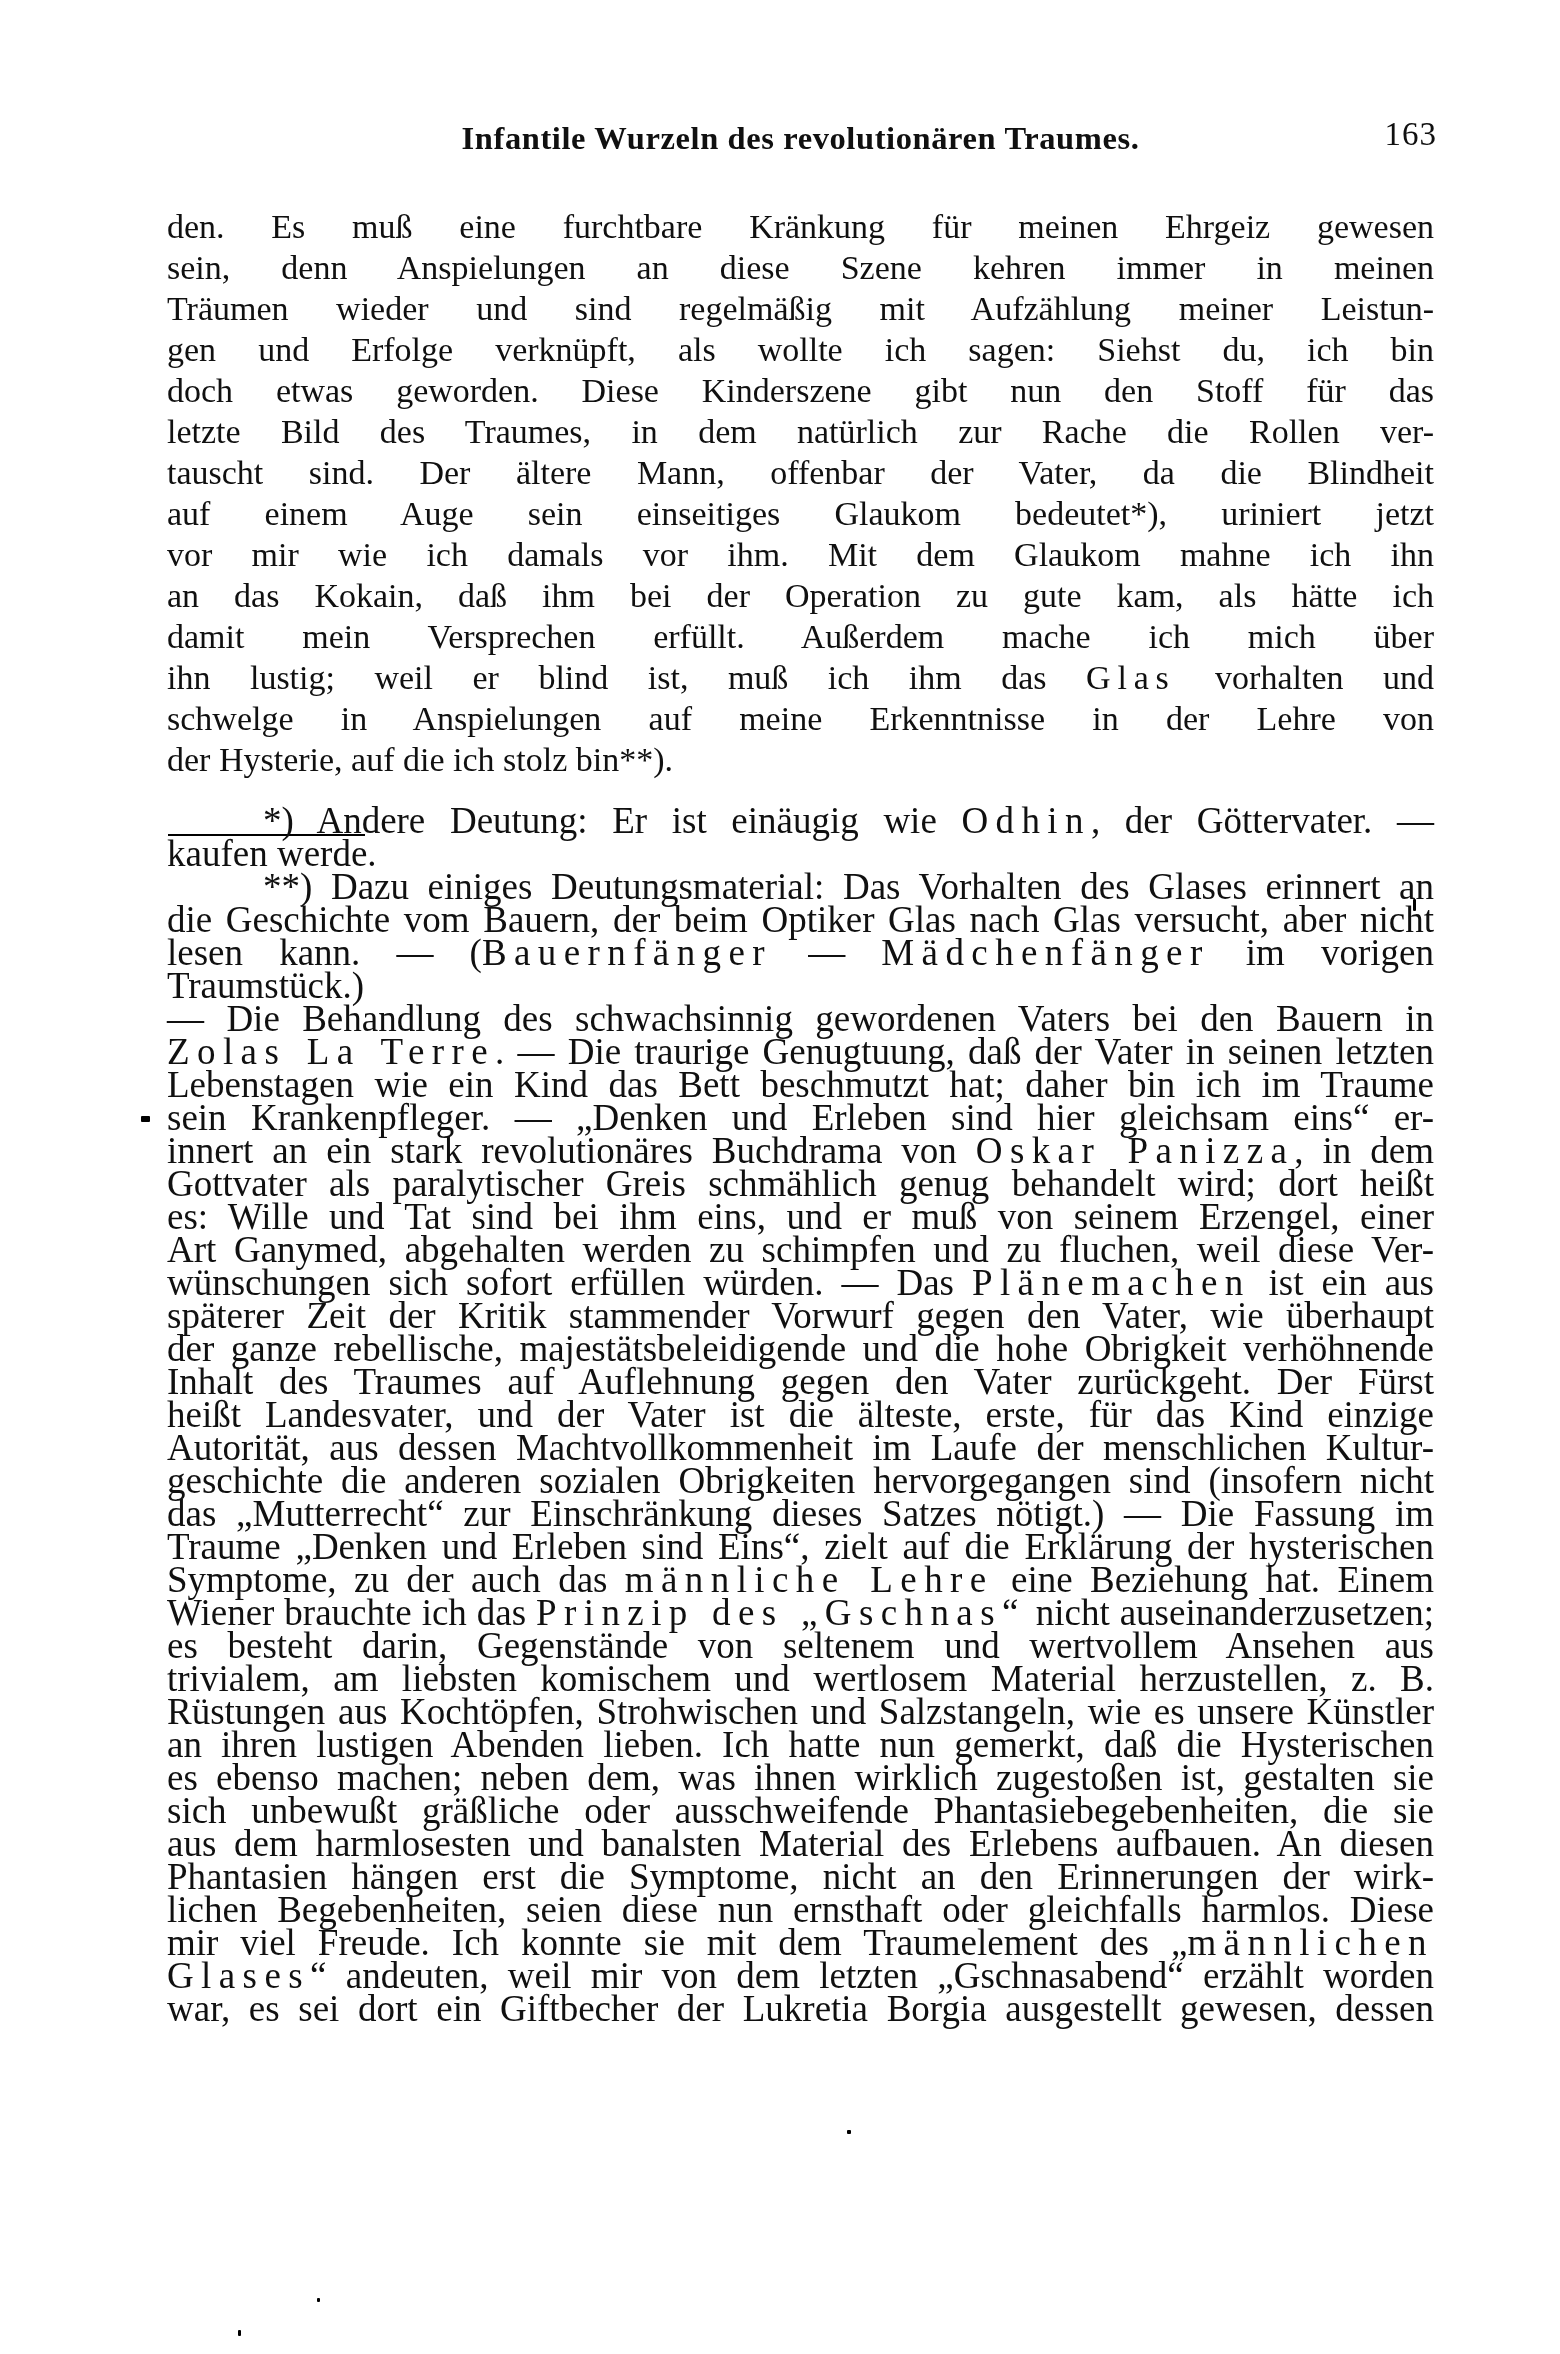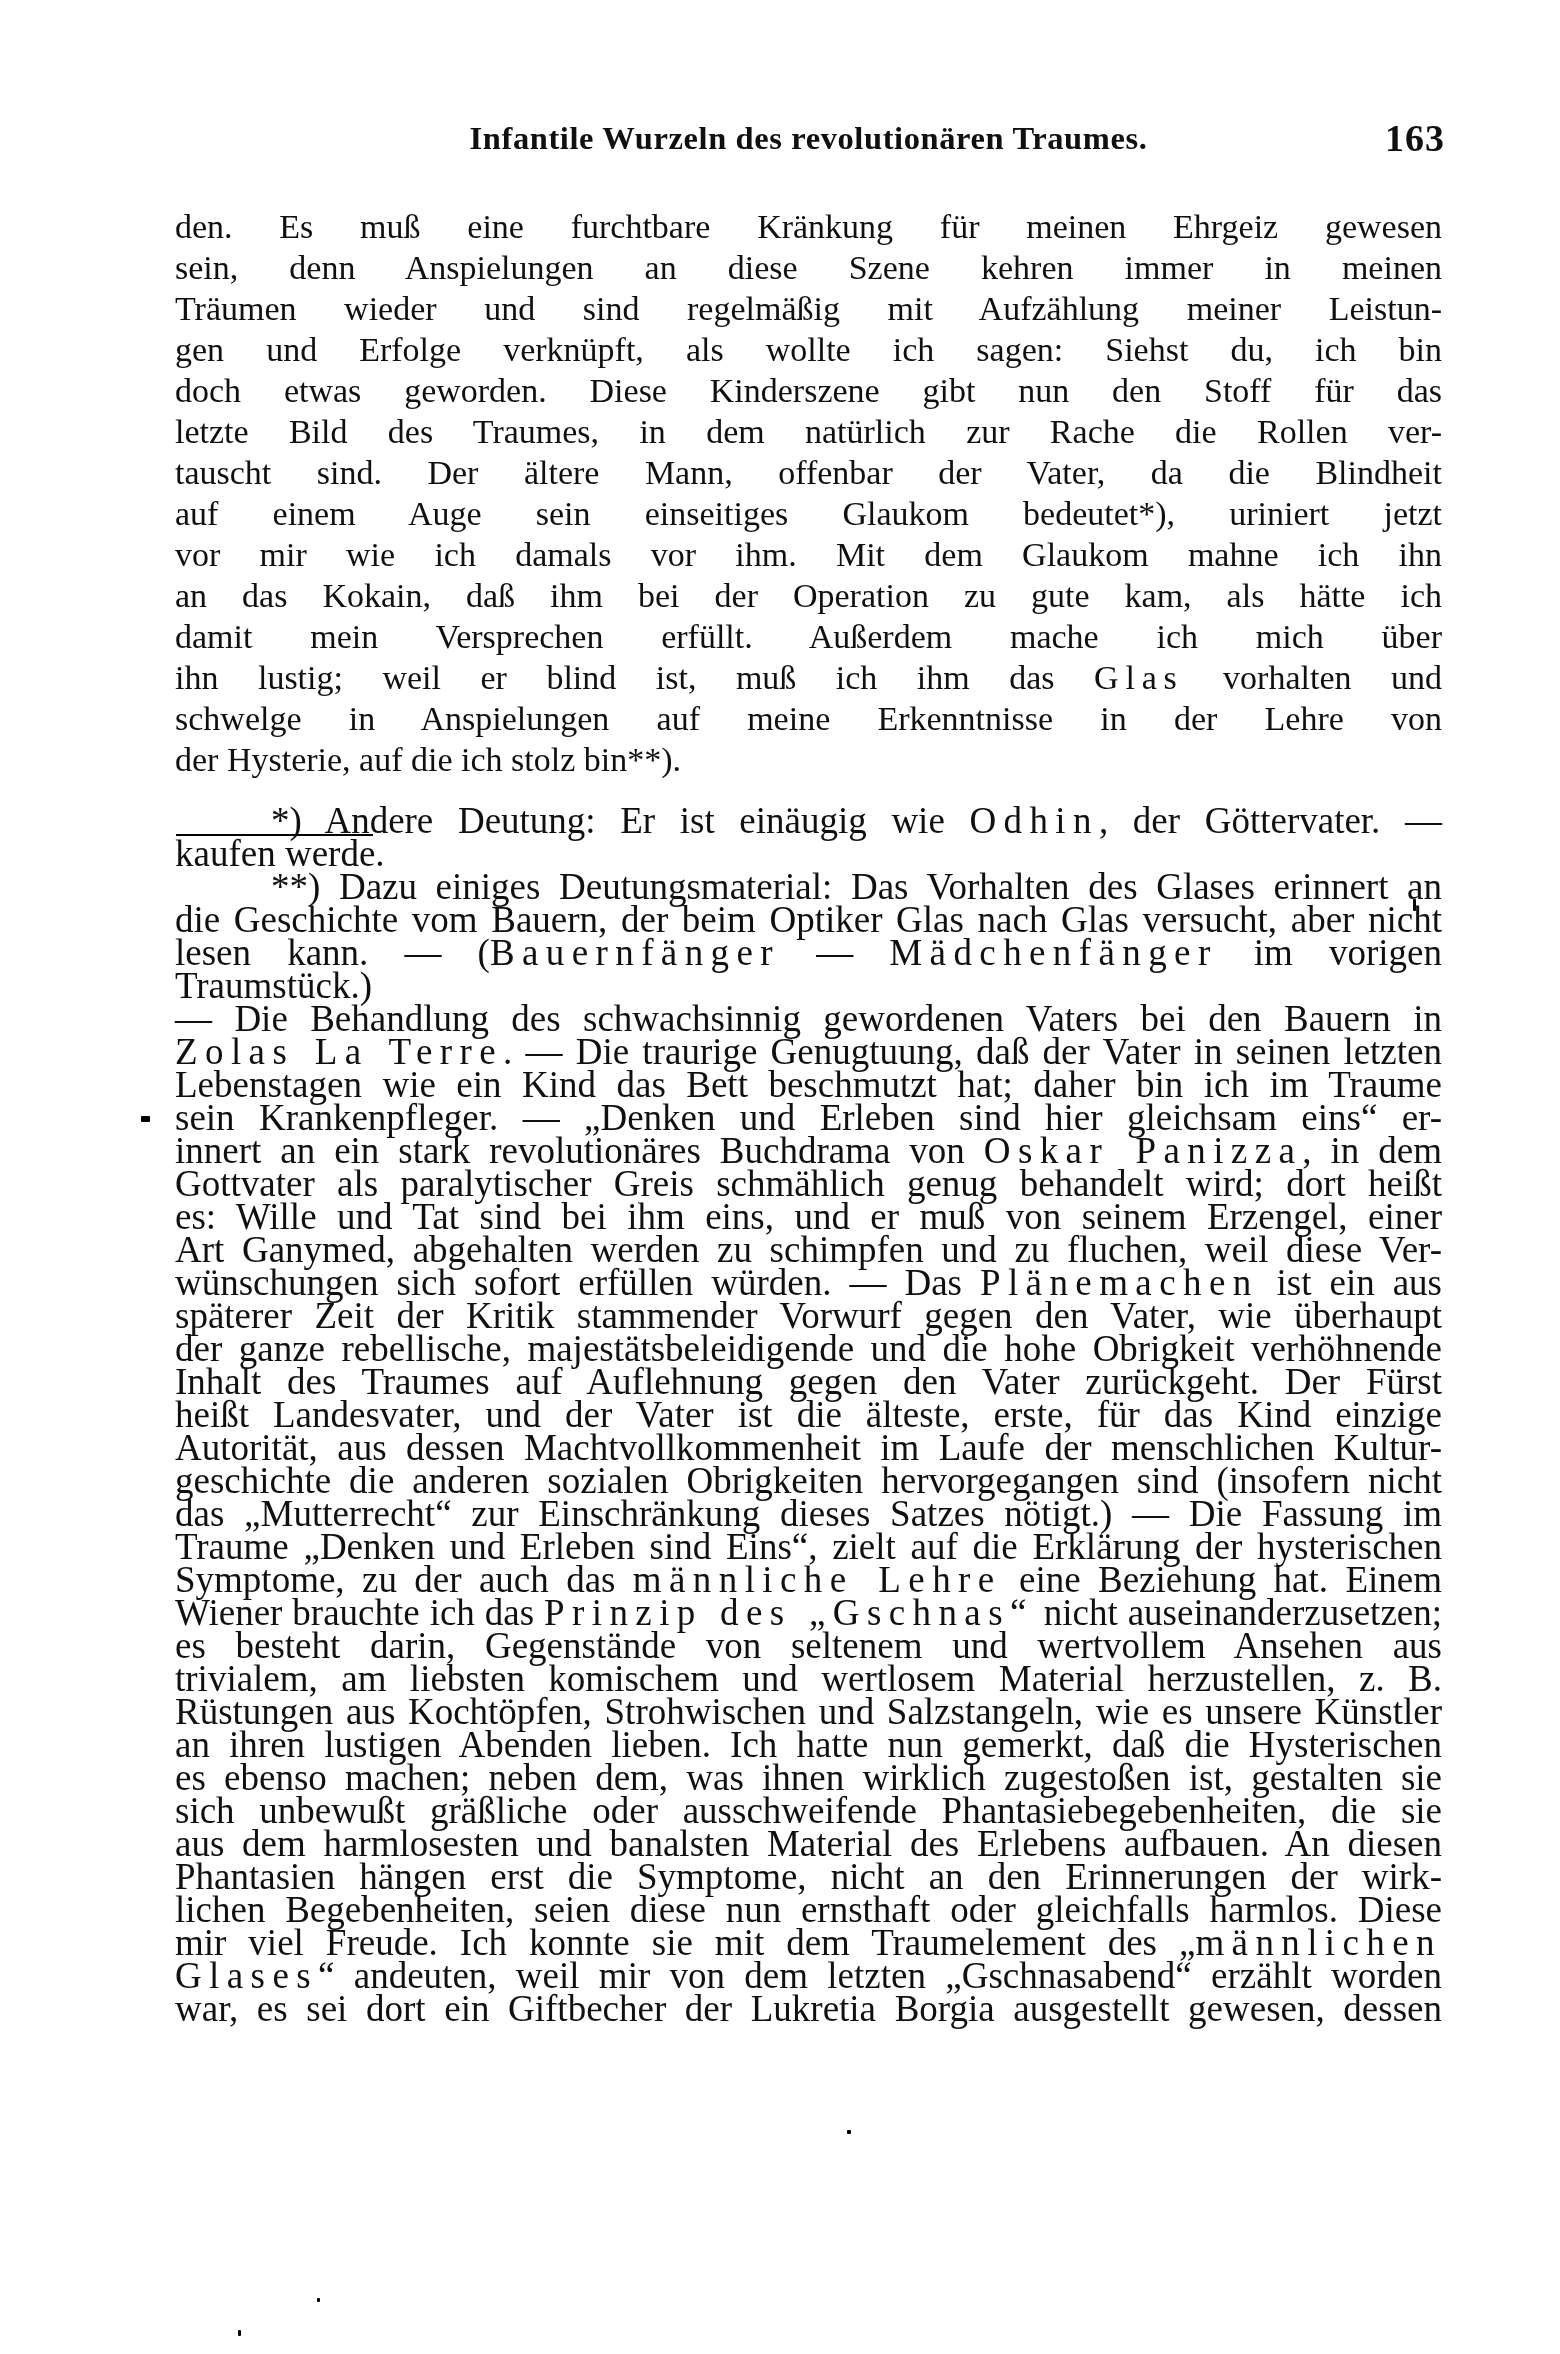--- a/index.html
+++ b/index.html
@@ -5,36 +5,36 @@
 <style>
   html, body { margin: 0; padding: 0; }
   body {
     width: 1561px; height: 2354px;
     background: #ffffff;
     position: relative;
     font-family: "Liberation Serif", "DejaVu Serif", serif;
     color: #101010;
     overflow: hidden;
   }
-  .page { position: absolute; inset: 0; margin-left: 8px; }
+  .page { position: absolute; inset: 0; }
 
   .page-header {
     position: absolute;
     top: 120px; left: 167px; width: 1267px;
     text-align: center;
     font-size: 32.5px;
     font-weight: 700;
     letter-spacing: 0.6px;
     white-space: nowrap;
   }
   .page-number {
     position: absolute;
     right: -2.9px; top: -3.8px;
-    font-weight: 700;
-    font-size: 38px;
+    font-weight: 400;
+    font-size: 33px;
     letter-spacing: 1px;
   }
 
   .body-text {
     position: absolute;
     top: 206px; left: 167px; width: 1267px;
     font-size: 34px;
     line-height: 41px;
   }
   .footnotes {

